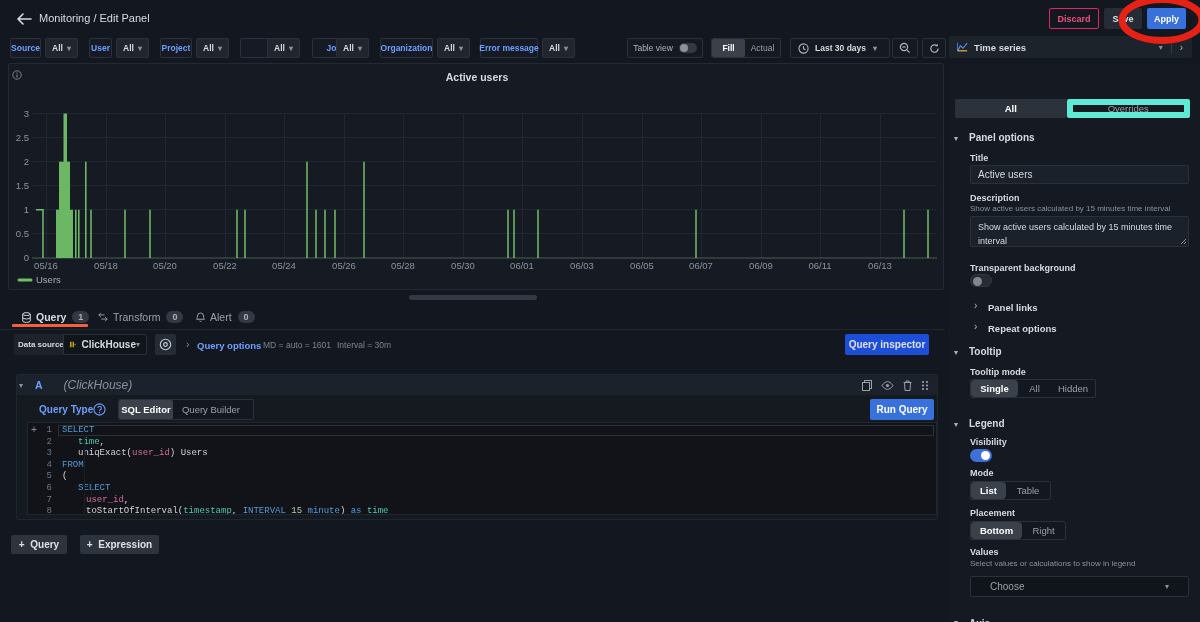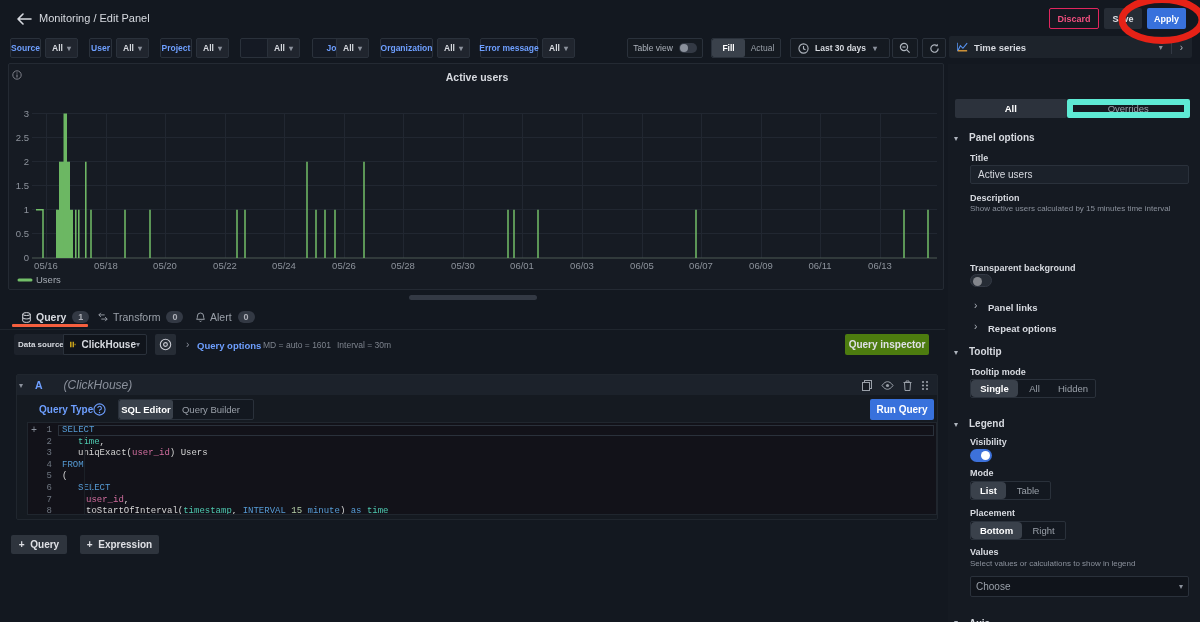--- a/index.html
+++ b/index.html
@@ -35,21 +35,21 @@
 #tabs { position:absolute; left:0px; top:304px; width:945px; height:26px; border-bottom:1px solid #20262e; }
 .tab { position:absolute; top:2px; height:22px; display:flex; align-items:center; font-size:10.5px; color:#9aa0a9; }
 .tab b { color:#d7dae0; }
 .badge { background:#333944; color:#aeb0b8; font-size:9px; border-radius:8px; padding:1px 6px; margin-left:6px; font-weight:700;}
 #tab-underline { position:absolute; left:12px; top:324px; width:76px; height:3px; background:#f55f3e; border-radius:1px;}
 
 
 #dsrow { position:absolute; left:0; top:331px; width:945px; height:27px; }
 .dslabel { position:absolute; left:14px; top:3px; height:21px; background:#1d222b; display:flex; align-items:center; padding:0 4px; font-size:8px; font-weight:700; color:#d7dae0; border-radius:2px 0 0 2px; white-space:nowrap;}
 #dsselect { position:absolute; left:63px; top:3px; height:21px; width:84px; background:#10141b; border:1px solid #2a313b; display:flex; align-items:center; padding:0 6px; border-radius:0 2px 2px 0; }
-#qinspector { position:absolute; left:845px; top:3px; width:84px; height:21px; background:#4d7c0f; border-radius:2px; color:#dfe0e5; font-size:10px; font-weight:700; display:flex; align-items:center; justify-content:center; }
+#qinspector { position:absolute; left:845px; top:3px; width:84px; height:21px; background:#1d4ed8; border-radius:2px; color:#dfe0e5; font-size:10px; font-weight:700; display:flex; align-items:center; justify-content:center; }
 
 
 #qcard { position:absolute; left:16px; top:374px; width:922px; height:146px; background:#151a21; border:1px solid #20262e; border-radius:2px; }
 #qhead { position:absolute; left:0; top:0; width:920px; height:20px; background:#1c222b; display:flex; align-items:center; }
 #qtyperow { position:absolute; left:10px; top:24px; width:900px; height:22px; }
 #runquery { position:absolute; left:853px; top:24px; width:64px; height:21px; background:#3871dc; border-radius:2px; color:#fff; font-size:10px; font-weight:700; display:flex; align-items:center; justify-content:center; }
 #sqled { position:absolute; left:10px; top:47px; width:910px; height:93px; background:#121219; border:1px solid #20262e; overflow:hidden; }
 
 
 .bbtn { position:absolute; top:535px; height:19px; background:#2e343d; border-radius:2px; color:#dfe0e5; font-size:10px; font-weight:700; display:flex; align-items:center; justify-content:center; }
@@ -366,20 +366,25 @@
   </div>
 
   <span class="rcaret" style="left:954px;top:134px;">▾</span>
   <div class="rsechead" style="left:969px;top:132px;">Panel options</div>
 
   <div class="rlabel" style="left:970px;top:153px;">Title</div>
   <div class="rinput" style="top:165px;">Active users</div>
 
   <div class="rlabel" style="left:970px;top:193px;">Description</div>
   <div class="rhint" style="left:970px;top:204px;">Show active users calculated by 15 minutes time interval</div>
+  <div class="rinput" style="top:216px;height:31px;align-items:flex-start;padding-top:3px;line-height:14px;display:block;font-size:9px;">Show active users calculated by 15 minutes time<br>interval
+    <svg width="7" height="7" viewBox="0 0 7 7" style="position:absolute;right:1px;bottom:1px;">
+        <path d="M6 1 L1 6 M6 4 L4 6" stroke="#8b919c" stroke-width="1"></path>
+      </svg>
+  </div>
 
   <div class="rlabel" style="left:970px;top:263px;">Transparent background</div>
   <div style="position:absolute;left:970px;top:274px;width:22px;height:13px;background:#262c35;border:1px solid #333944;border-radius:7px;">
       <span style="position:absolute;left:2px;top:2px;width:9px;height:9px;border-radius:50%;background:#83868c;"></span>
     </div>
 
   <span style="position:absolute;left:974px;top:300px;color:#aeb4bd;font-size:10px;">›</span>
   <div style="position:absolute;left:988px;top:302px;font-size:9.5px;font-weight:700;color:#d7dae0;">Panel links</div>
   <span style="position:absolute;left:974px;top:321px;color:#aeb4bd;font-size:10px;">›</span>
   <div style="position:absolute;left:988px;top:323px;font-size:9.5px;font-weight:700;color:#d7dae0;">Repeat options</div>
@@ -404,21 +409,21 @@
     <span class="seg on" style="width:35px;">List</span>
     <span class="seg" style="width:44px;">Table</span>
   </div>
   <div class="rlabel" style="left:970px;top:508px;">Placement</div>
   <div class="rgroup" style="left:970px;top:521px;">
     <span class="seg on" style="width:51px;">Bottom</span>
     <span class="seg" style="width:43px;">Right</span>
   </div>
   <div class="rlabel" style="left:970px;top:547px;">Values</div>
   <div class="rhint" style="left:970px;top:559px;">Select values or calculations to show in legend</div>
-  <div style="position:absolute;left:970px;top:576px;width:219px;height:21px;background:#10141b;border:1px solid #2a313b;border-radius:2px;display:flex;align-items:center;padding:0 5px;">
+  <div style="position:absolute;left:970px;top:576px;width:219px;height:21px;background:#10141b;border:1px solid #2a313b;border-radius:2px;display:flex;align-items:center;padding:0 19px;">
     <span style="font-size:10px;color:#9aa0a9;">Choose</span>
     <span style="margin-left:auto;color:#8b919c;font-size:8px;">▾</span>
   </div>
   <span class="rcaret" style="left:954px;top:618px;">▾</span>
   <div class="rsechead" style="left:969px;top:618px;">Axis</div>
 
   <svg style="position:absolute;left:1118px;top:-4px;z-index:50;" width="82" height="50" viewBox="0 0 82 50">
       <ellipse cx="44" cy="24" rx="40" ry="20.5" fill="none" stroke="#e62217" stroke-width="7"></ellipse>
     </svg>
 </div>

